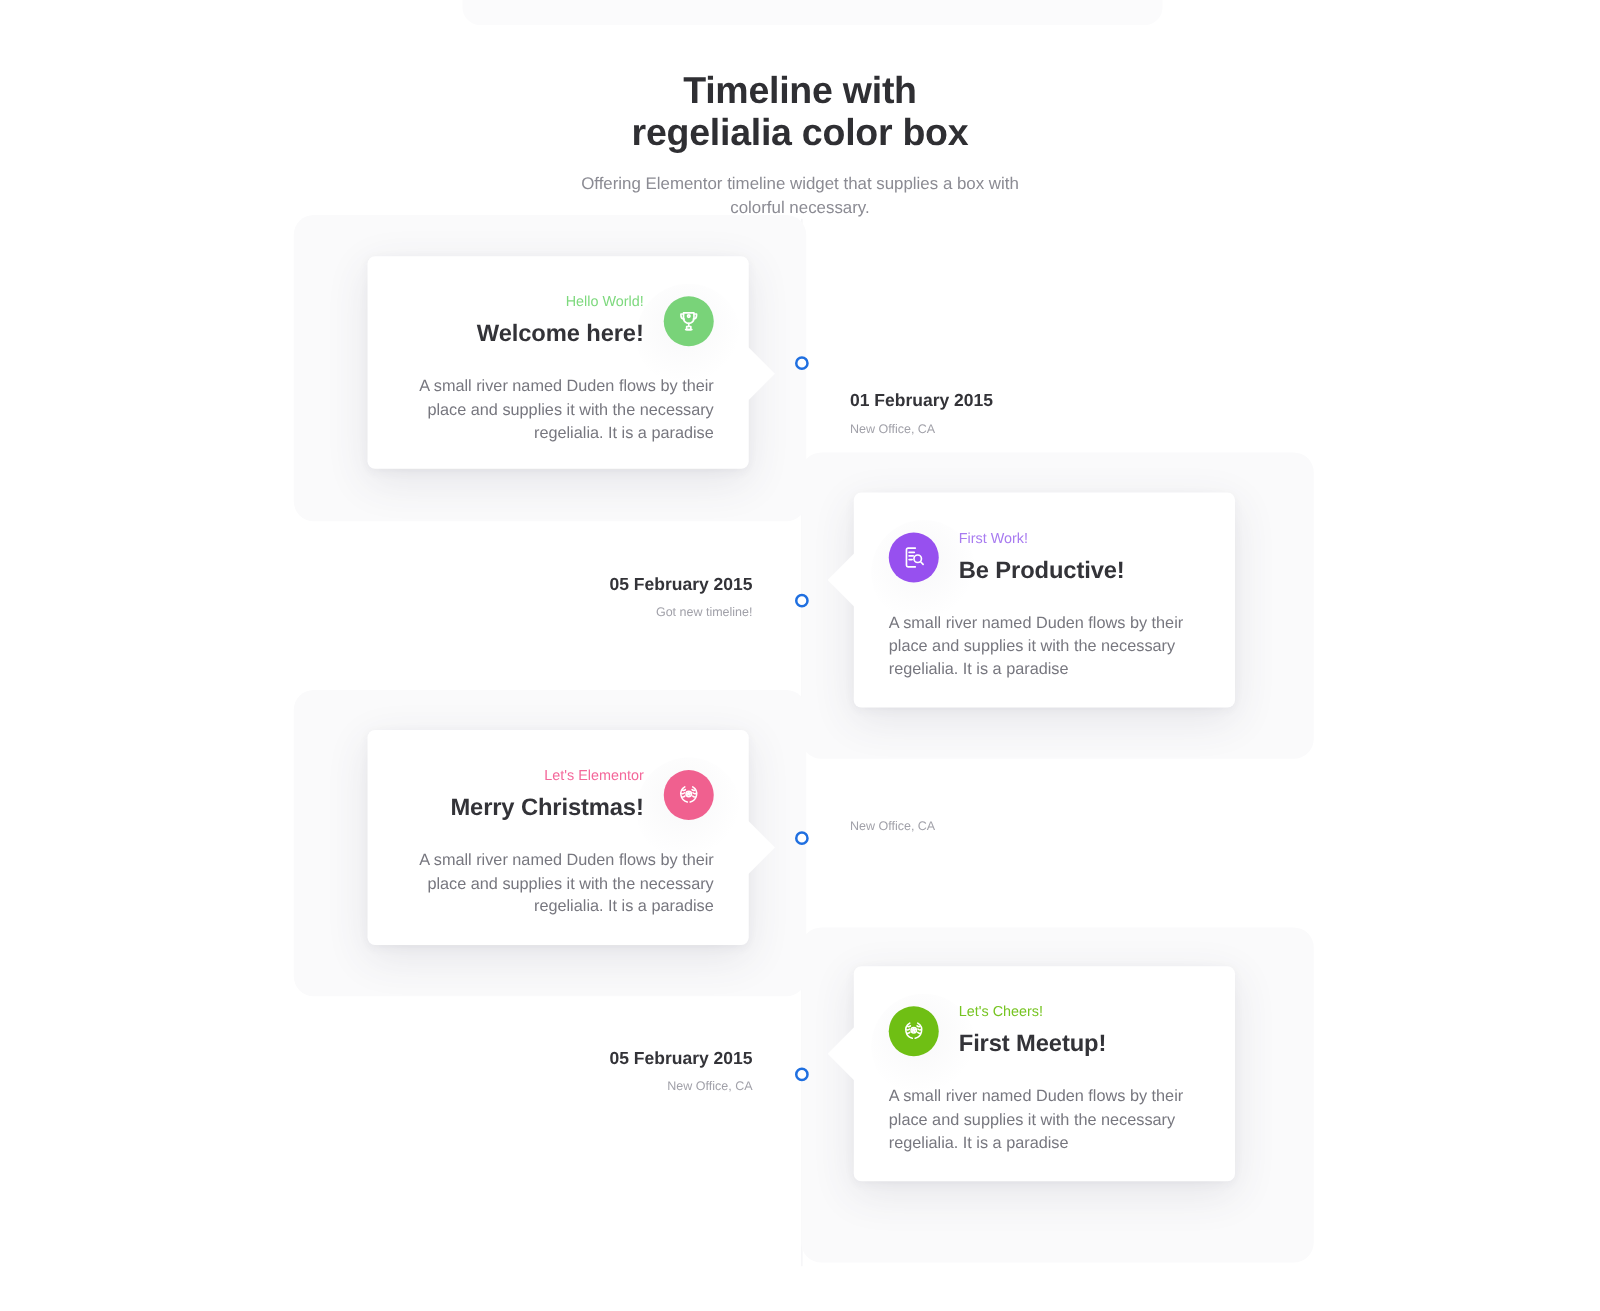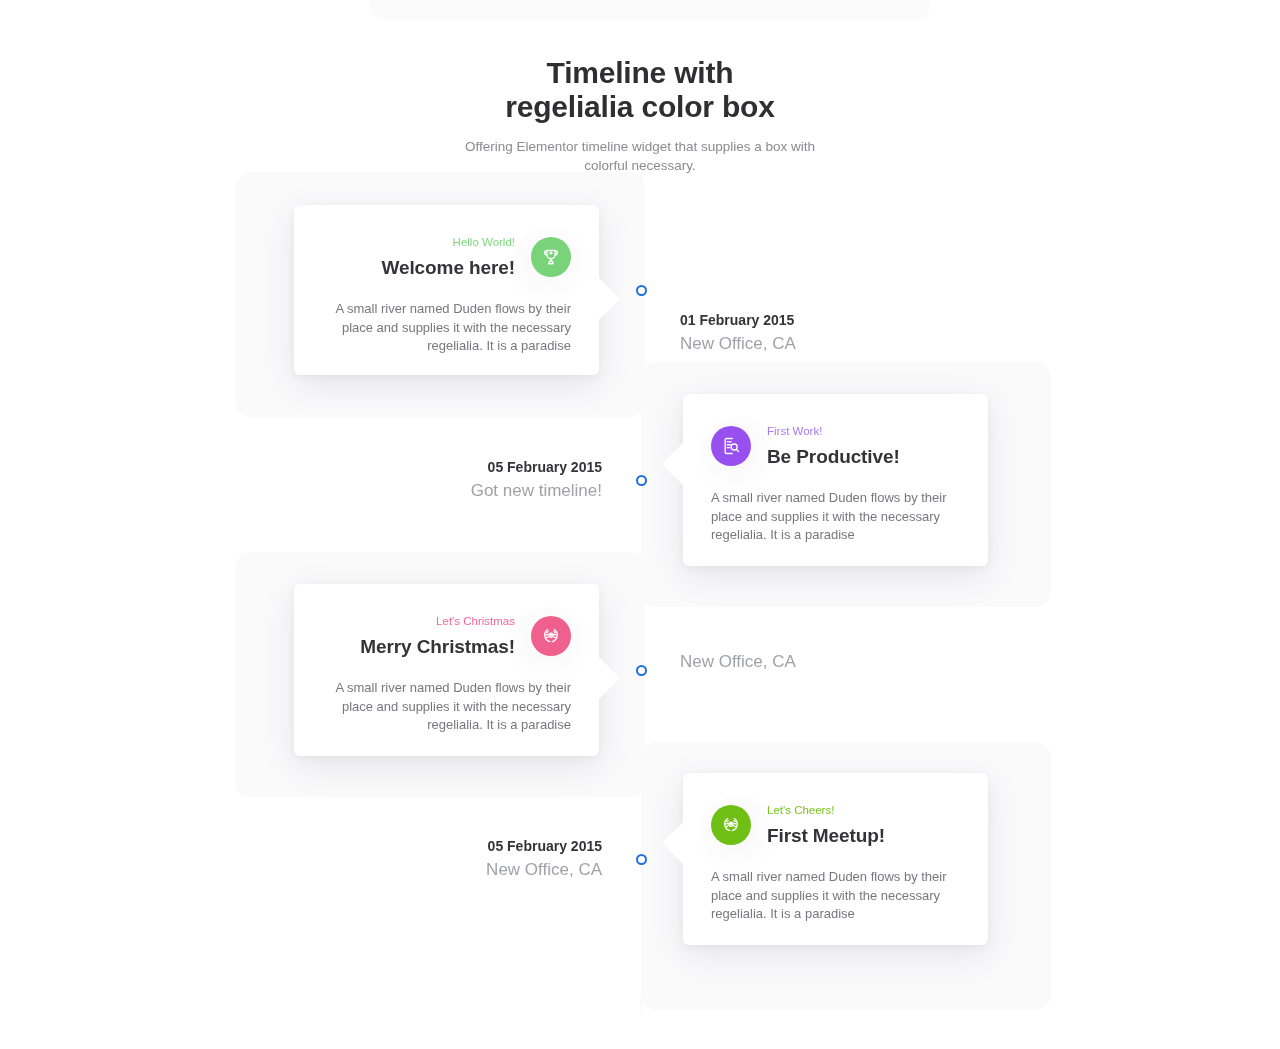--- a/index.html
+++ b/index.html
@@ -185,21 +185,21 @@
   .date-side.on-right { text-align: left; }
   .date-side.on-left  { text-align: right; }
   .date-main {
     font-size: 14px;
     line-height: 18px;
     font-weight: bold;
     color: #333338;
   }
   .date-sub {
     margin-top: 7px;
-    font-size: 17px;
+    font-size: 10px;
     line-height: 15px;
     color: #a1a1a9;
   }
 
   
   .marker {
     position: absolute;
     width: 11px;
     height: 11px;
     border-radius: 50%;
@@ -318,21 +318,21 @@
                 <path d="M5.6 13.9c1 .2 2-.1 2.6-.9"></path>
                 <path d="M17.8 7.4c-1 .3-1.9.1-2.6-.6"></path>
                 <path d="M18.7 10.6c-1 .3-2 .1-2.7-.7"></path>
                 <path d="M18.4 13.9c-1 .2-2-.1-2.6-.9"></path>
                 <circle cx="12" cy="11" r="2.6"></circle>
                 <path d="M12 9.3l.5 1h1.1l-.9.7.3 1.1-1-.6-1 .6.3-1.1-.9-.7h1.1z"></path>
               </svg>
             </div>
           </div>
           <div class="head-text">
-            <div class="label" style="color:#f4679a;">Let's Christmas</div>
+            <div class="label" style="color:#f4679a;">Let's Elementor</div>
             <div class="title">Merry Christmas!</div>
           </div>
         </div>
         <div class="desc">A small river named Duden flows by their place and supplies it with the necessary regelialia. It is a paradise</div>
       </div>
 
       <div class="date-side on-right" style="left:680px; top:647px;">
         <div class="date-sub">New Office, CA</div>
       </div>
 

